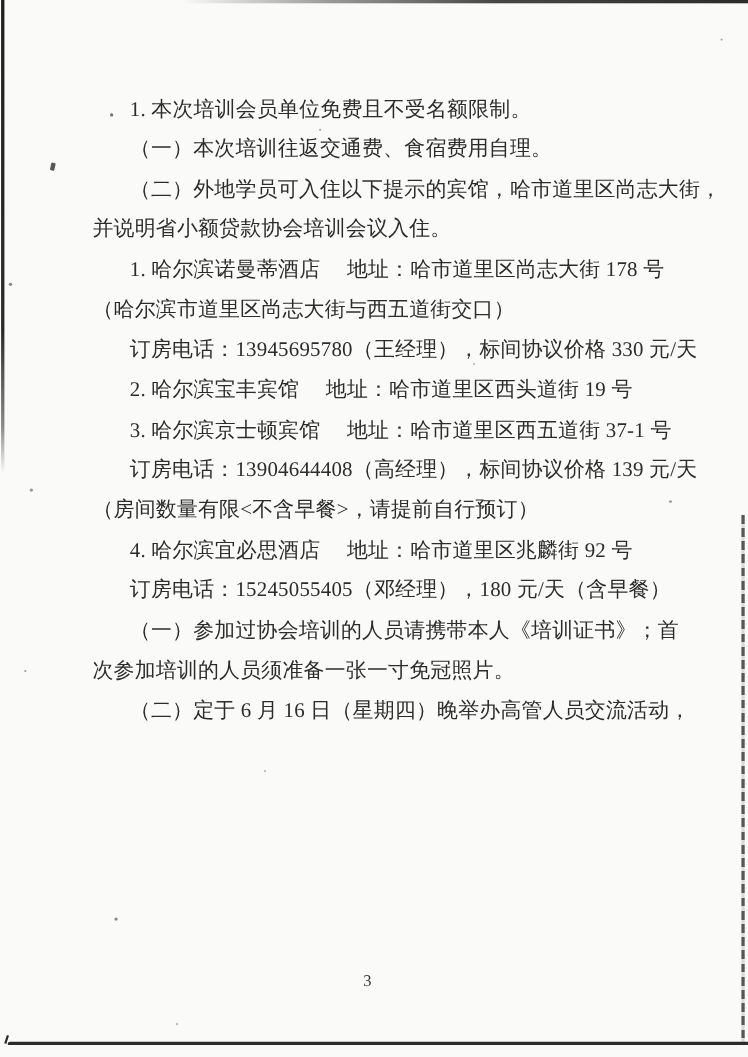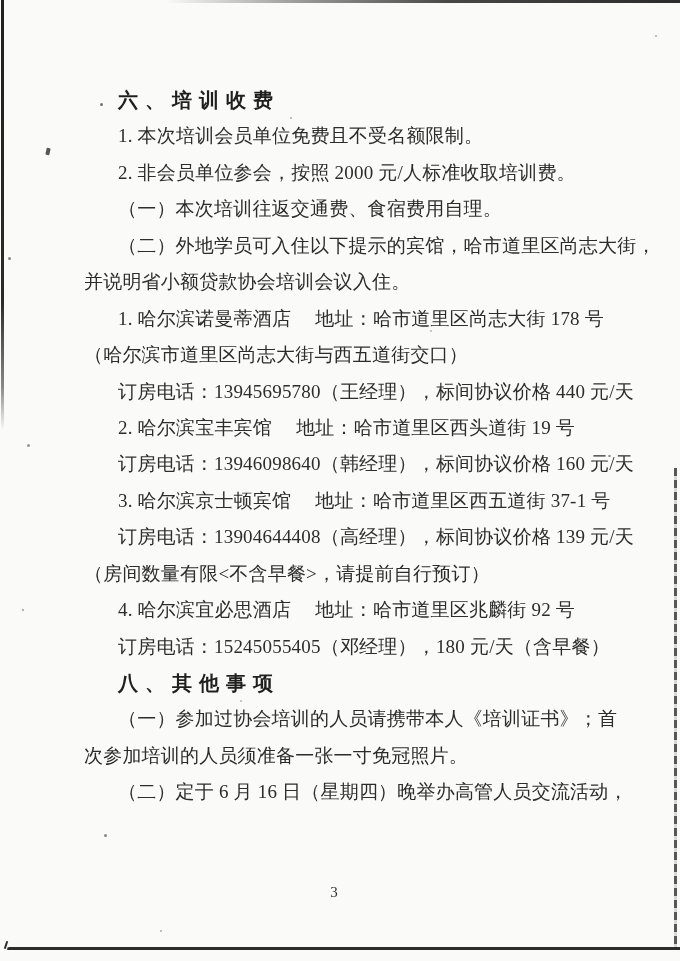--- a/index.html
+++ b/index.html
@@ -107,37 +107,33 @@
   <div class="speck s5"></div>
   <div class="speck s6"></div>
   <div class="speck s7"></div>
   <div class="speck s8"></div>
   <div class="speck s9"></div>
   <div class="speck s10"></div>
   <div class="speck s11"></div>
   <div class="speck s12"></div>
 
   <div class="content">
-    <div class="line heading indent">六、培训收费</div>
     <div class="line indent">1. 本次培训会员单位免费且不受名额限制。</div>
-    <div class="line indent">2. 非会员单位参会，按照 2000 元/人标准收取培训费。</div>
     <div class="line indent">（一）本次培训往返交通费、食宿费用自理。</div>
     <div class="line indent">（二）外地学员可入住以下提示的宾馆，哈市道里区尚志大街，</div>
     <div class="line">并说明省小额贷款协会培训会议入住。</div>
     <div class="line indent">1. 哈尔滨诺曼蒂酒店　 地址：哈市道里区尚志大街 178 号</div>
     <div class="line">（哈尔滨市道里区尚志大街与西五道街交口）</div>
-    <div class="line indent">订房电话：13945695780（王经理），标间协议价格 440 元/天</div>
+    <div class="line indent">订房电话：13945695780（王经理），标间协议价格 330 元/天</div>
     <div class="line indent">2. 哈尔滨宝丰宾馆　 地址：哈市道里区西头道街 19 号</div>
-    <div class="line indent">订房电话：13946098640（韩经理），标间协议价格 160 元/天</div>
     <div class="line indent">3. 哈尔滨京士顿宾馆　 地址：哈市道里区西五道街 37-1 号</div>
     <div class="line indent">订房电话：13904644408（高经理），标间协议价格 139 元/天</div>
     <div class="line">（房间数量有限&lt;不含早餐&gt;，请提前自行预订）</div>
     <div class="line indent">4. 哈尔滨宜必思酒店　 地址：哈市道里区兆麟街 92 号</div>
     <div class="line indent">订房电话：15245055405（邓经理），180 元/天（含早餐）</div>
-    <div class="line heading indent">八、其他事项</div>
     <div class="line indent">（一）参加过协会培训的人员请携带本人《培训证书》；首</div>
     <div class="line">次参加培训的人员须准备一张一寸免冠照片。</div>
     <div class="line indent">（二）定于 6 月 16 日（星期四）晚举办高管人员交流活动，</div>
   </div>
 
   <div class="page-number">3</div>
 
 </div>
 
 </body></html>

